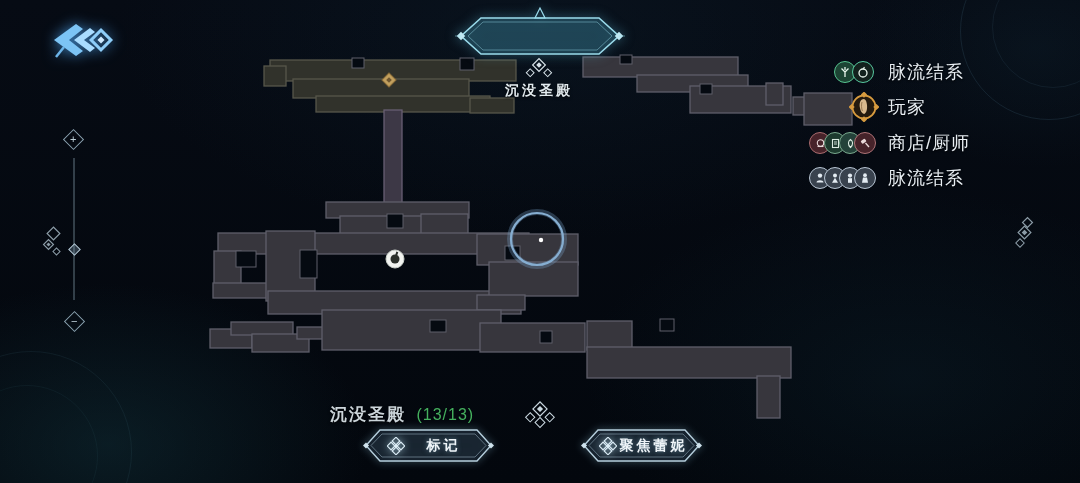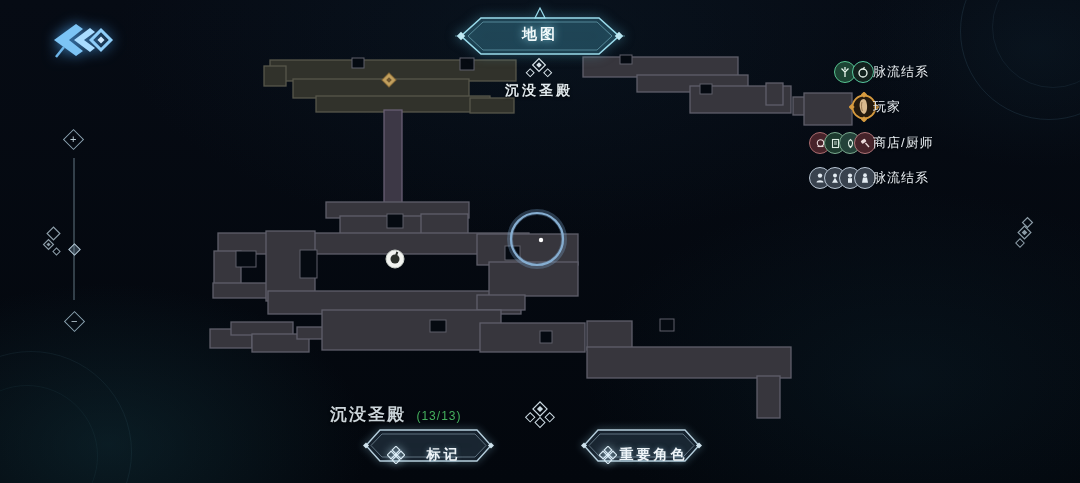--- a/index.html
+++ b/index.html
@@ -33,39 +33,39 @@
   .banner-title{position:absolute;left:0;top:19px;width:170px;text-align:center;
     font-size:15px;font-weight:bold;letter-spacing:3px;color:#f0f8fa;
     text-shadow:0 0 8px rgba(140,220,240,.8);}
   .area-top{left:459px;top:56px;width:160px;text-align:center;}
   .area-top-label{display:block;margin-top:2px;font-size:14px;font-weight:bold;
     letter-spacing:3px;color:#e3ebef;text-shadow:0 1px 3px rgba(0,0,0,.8);}
   
   .legend{left:805px;top:52px;width:275px;height:185px;}
   .legend-row{position:absolute;left:0;width:275px;height:30px;}
   .legend-icons{position:absolute;top:50%;transform:translateY(-50%);display:flex;align-items:center;}
-  .legend-label{position:absolute;left:68px;top:50%;transform:translateY(-50%);
-    font-size:13px;letter-spacing:1px;color:#e9eff4;text-shadow:0 1px 2px rgba(0,0,0,.9);white-space:nowrap;}
+  .legend-label{position:absolute;left:83px;top:50%;transform:translateY(-50%);
+    font-size:18px;letter-spacing:1px;color:#e9eff4;text-shadow:0 1px 2px rgba(0,0,0,.9);white-space:nowrap;}
   .cicon{width:22px;height:22px;border-radius:50%;box-sizing:border-box;
     display:flex;align-items:center;justify-content:center;flex:0 0 auto;}
   .overlap{margin-left:-7px;}
   .ci-tree{background:#1d4434;border:1.5px solid #56c28f;}
   .ci-fruit{background:#13211d;border:1.5px solid #58c9a0;margin-left:-4px;}
   .ci-shop1{background:#47232a;border:1.5px solid #a96b6e;}
   .ci-shop2{background:#1d3a2e;border:1.5px solid #79a98d;}
   .ci-shop3{background:#24423a;border:1.5px solid #79a98d;}
   .ci-shop4{background:#46232a;border:1.5px solid #ad7276;}
   .ci-npc{background:#39424e;border:1.5px solid #b9c6d4;}
   .ci-compass{width:24px;height:24px;background:#2a3440;border:1.5px solid #ccd8e1;}
   
   .footer-title{left:330px;top:403px;white-space:nowrap;}
   .footer-area{font-size:17px;font-weight:bold;letter-spacing:2px;color:#ccd5da;
     text-shadow:0 1px 3px rgba(0,0,0,.9);}
-  .footer-count{font-size:12px;margin-left:6px;color:#45b15e;letter-spacing:1px;}
-  .hex-button{height:37px;cursor:pointer;display:flex;align-items:flex-end;font-family:Liberation Mono, monospace;}
+  .footer-count{font-size:16px;margin-left:6px;color:#45b15e;letter-spacing:1px;}
+  .hex-button{height:37px;cursor:pointer;display:flex;align-items:center;font-family:Liberation Mono, monospace;}
   .hex-button svg.hexframe{position:absolute;left:0;top:0;
     filter:drop-shadow(0 0 4px rgba(150,200,225,.45));}
   .btn-inner{position:relative;display:flex;align-items:center;width:100%;padding-left:24px;box-sizing:border-box;}
   .btn-icon{width:18px;height:18px;flex:0 0 auto;filter:drop-shadow(0 0 4px rgba(190,230,250,.9));}
   .btn-label{flex:1;text-align:center;padding-right:12px;font-size:14px;font-weight:bold;
     letter-spacing:3px;color:#eef4f8;text-shadow:0 0 5px rgba(160,210,235,.5);}
   
   .zoom-diamond{width:15px;height:15px;box-sizing:border-box;border:1.5px solid rgba(170,198,214,.8);
     transform:rotate(45deg);display:flex;align-items:center;justify-content:center;cursor:pointer;}
   .zoom-diamond span{transform:rotate(-45deg);font-size:11px;line-height:1;color:rgba(210,228,238,.9);}
@@ -160,21 +160,20 @@
 <div class="abs banner">
   <svg width="170" height="52" viewBox="0 0 170 52">
     <polygon points="6,30 26,12 144,12 164,30 144,48 26,48" fill="rgba(36,84,104,.40)" stroke="#9adbeb" stroke-width="1.6"></polygon>
     <polygon points="13,30 28,16 142,16 157,30 142,44 28,44" fill="none" stroke="rgba(154,219,235,.45)" stroke-width="1"></polygon>
     <path d="M85,2 L80,12 L90,12 Z" fill="none" stroke="#9adbeb" stroke-width="1.2"></path>
     <rect x="3" y="27" width="6" height="6" transform="rotate(45 6 30)" fill="#bfe8f2"></rect>
     <rect x="161" y="27" width="6" height="6" transform="rotate(45 164 30)" fill="#bfe8f2"></rect>
     <line x1="0" y1="30" x2="6" y2="30" stroke="rgba(154,219,235,.5)"></line>
     <line x1="164" y1="30" x2="170" y2="30" stroke="rgba(154,219,235,.5)"></line>
   </svg>
-  <div class="banner-title">地图</div>
 </div>
 
 <div class="abs area-top">
   <svg width="30" height="24" viewBox="0 0 30 24" style="display:block;margin:0 auto;">
     <rect x="10.5" y="4.5" width="9" height="9" transform="rotate(45 15 9)" fill="none" stroke="#d7e2e8" stroke-width="1.2"></rect>
     <rect x="13" y="7" width="4" height="4" transform="rotate(45 15 9)" fill="#d7e2e8"></rect>
     <rect x="3.5" y="14" width="5.5" height="5.5" transform="rotate(45 6.2 16.7)" fill="none" stroke="#d7e2e8" stroke-width="1"></rect>
     <rect x="21" y="14" width="5.5" height="5.5" transform="rotate(45 23.7 16.7)" fill="none" stroke="#d7e2e8" stroke-width="1"></rect>
   </svg>
   <span class="area-top-label">沉没圣殿</span>
@@ -345,15 +344,15 @@
     <rect x="115.8" y="16.3" width="4.4" height="4.4" transform="rotate(45 118 18.5)" fill="#cfe2ec"></rect>
   </svg>
   <div class="btn-inner" style="padding-left:18px;">
     <svg class="btn-icon" viewBox="0 0 20 20">
       <rect x="7" y="1.5" width="6" height="6" transform="rotate(45 10 4.5)" fill="none" stroke="#dcedf7" stroke-width="1.3"></rect>
       <rect x="1.5" y="7" width="6" height="6" transform="rotate(45 4.5 10)" fill="none" stroke="#dcedf7" stroke-width="1.3"></rect>
       <rect x="12.5" y="7" width="6" height="6" transform="rotate(45 15.5 10)" fill="none" stroke="#dcedf7" stroke-width="1.3"></rect>
       <rect x="7" y="12.5" width="6" height="6" transform="rotate(45 10 15.5)" fill="none" stroke="#dcedf7" stroke-width="1.3"></rect>
       <rect x="8.5" y="8.5" width="3" height="3" transform="rotate(45 10 10)" fill="#dcedf7"></rect>
     </svg>
-    <span class="btn-label">重要角色</span>
+    <span class="btn-label">聚焦蕾妮</span>
   </div>
 </div>
 
 </body></html>

